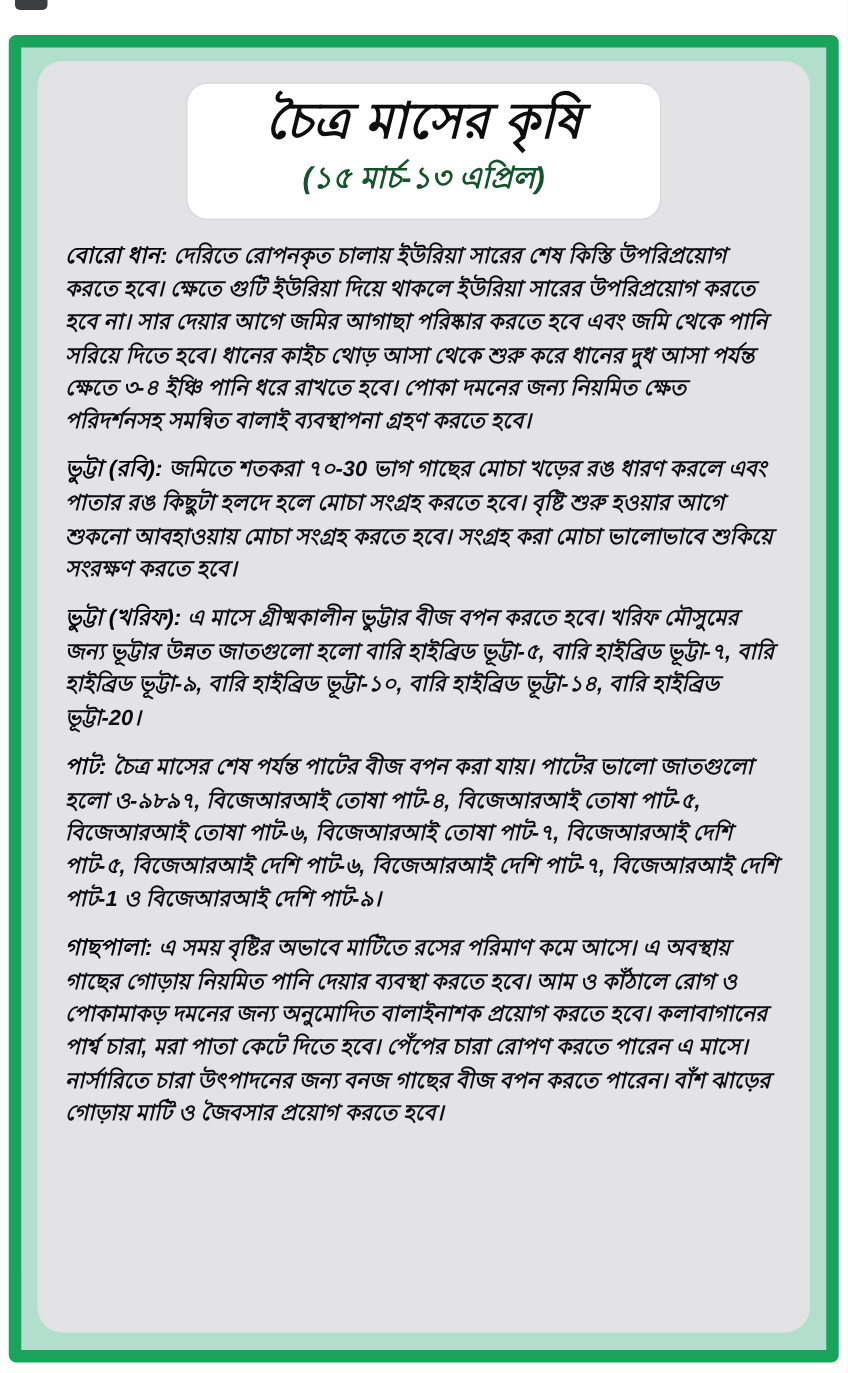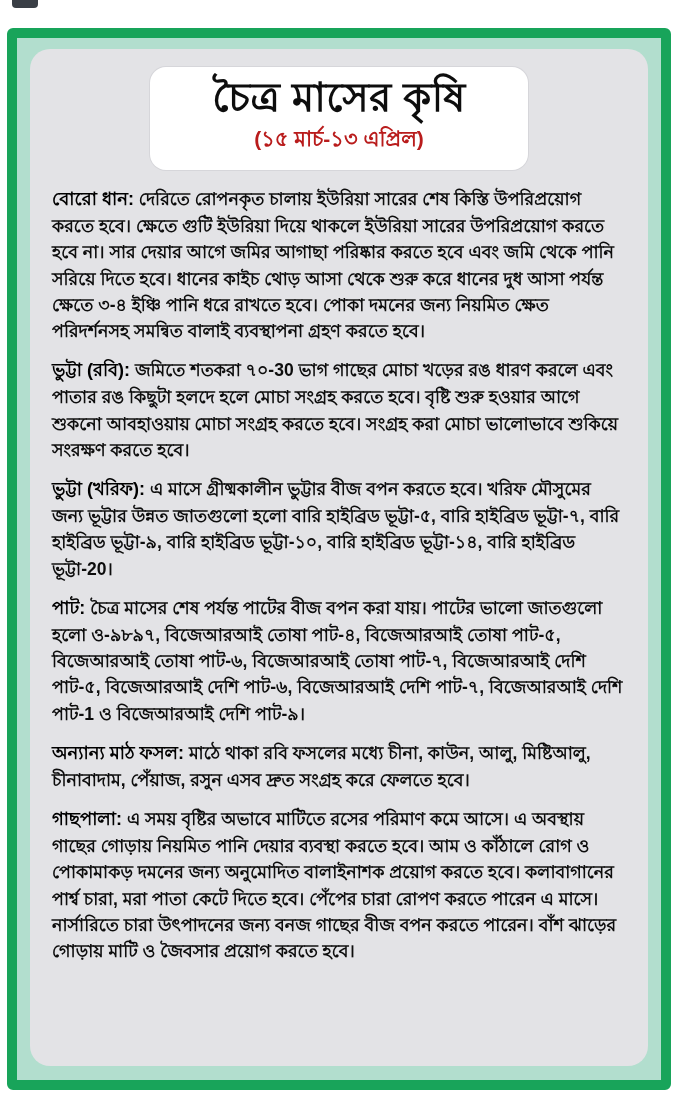--- a/index.html
+++ b/index.html
@@ -1,15 +1,15 @@
 <!DOCTYPE html>
 <html lang="bn"><head>
 <meta charset="utf-8">
 <style>
-  * { margin: 0; padding: 0; box-sizing: border-box; }
+  * { margin: 0; padding: 0; box-sizing: border-box; font-style: italic; }
   html, body {
     width: 678px; height: 1098px;
     background: #ffffff;
     font-family: "Liberation Sans", "DejaVu Sans", sans-serif;
     overflow: hidden;
   }
   .frame {
     margin: 28px 6px 6px 7px;
     width: 664px; height: 1062px;
     background: #b2dece;               
@@ -36,23 +36,23 @@
     box-shadow: 0 0 0 1px #d6d6da;
   }
   .title-main {
     font-size: 40px;
     font-weight: bold;
     color: #0d0d0d;
     line-height: 1.2;
     letter-spacing: 0.5px;
   }
   .title-sub {
-    font-size: 21px;
+    font-size: 24px;
     font-weight: bold;
-    color: #b91c1c;
+    color: #14532d;
     margin-top: 2px;
   }
   .sections { flex: 1 1 auto; }
   .section {
     font-size: 17.5px;
     line-height: 1.5;
     color: #0d0d0d;
     font-weight: 600;
     text-align: left;
     margin-bottom: 13px;
@@ -79,18 +79,17 @@
     <div class="title-box">
       <div class="title-main">চৈত্র মাসের কৃষি</div>
       <div class="title-sub">(১৫ মার্চ-১৩ এপ্রিল)</div>
     </div>
 
     <div class="sections">
       <p class="section"><span class="hd">বোরো ধান:</span> <span>দেরিতে রোপনকৃত চালায় ইউরিয়া সারের শেষ কিস্তি উপরিপ্রয়োগ করতে হবে। ক্ষেতে গুটি ইউরিয়া দিয়ে থাকলে ইউরিয়া সারের উপরিপ্রয়োগ করতে হবে না। সার দেয়ার আগে জমির আগাছা পরিষ্কার করতে হবে এবং জমি থেকে পানি সরিয়ে দিতে হবে। ধানের কাইচ থোড় আসা থেকে শুরু করে ধানের দুধ আসা পর্যন্ত ক্ষেতে ৩-৪ ইঞ্চি পানি ধরে রাখতে হবে। পোকা দমনের জন্য নিয়মিত ক্ষেত পরিদর্শনসহ সমন্বিত বালাই ব্যবস্থাপনা গ্রহণ করতে হবে।</span></p>
       <p class="section"><span class="hd">ভুট্টা (রবি):</span> <span>জমিতে শতকরা ৭০-30 ভাগ গাছের মোচা খড়ের রঙ ধারণ করলে এবং পাতার রঙ কিছুটা হলদে হলে মোচা সংগ্রহ করতে হবে। বৃষ্টি শুরু হওয়ার আগে শুকনো আবহাওয়ায় মোচা সংগ্রহ করতে হবে। সংগ্রহ করা মোচা ভালোভাবে শুকিয়ে সংরক্ষণ করতে হবে।</span></p>
       <p class="section"><span class="hd">ভুট্টা (খরিফ):</span> <span>এ মাসে গ্রীষ্মকালীন ভুট্টার বীজ বপন করতে হবে। খরিফ মৌসুমের জন্য ভূট্টার উন্নত জাতগুলো হলো বারি হাইব্রিড ভূট্টা-৫, বারি হাইব্রিড ভূট্টা-৭, বারি হাইব্রিড ভূট্টা-৯, বারি হাইব্রিড ভূট্টা-১০, বারি হাইব্রিড ভূট্টা-১৪, বারি হাইব্রিড ভূট্টা-20।</span></p>
       <p class="section"><span class="hd">পাট:</span> <span>চৈত্র মাসের শেষ পর্যন্ত পাটের বীজ বপন করা যায়। পাটের ভালো জাতগুলো হলো ও-৯৮৯৭, বিজেআরআই তোষা পাট-৪,  বিজেআরআই তোষা পাট-৫, বিজেআরআই তোষা পাট-৬, বিজেআরআই তোষা পাট-৭, বিজেআরআই দেশি পাট-৫, বিজেআরআই দেশি পাট-৬, বিজেআরআই দেশি পাট-৭, বিজেআরআই দেশি পাট-1 ও বিজেআরআই দেশি পাট-৯।</span></p>
-      <p class="section"><span class="hd">অন্যান্য মাঠ ফসল:</span> <span>মাঠে থাকা  রবি ফসলের মধ্যে চীনা, কাউন, আলু, মিষ্টিআলু, চীনাবাদাম, পেঁয়াজ, রসুন এসব দ্রুত সংগ্রহ করে ফেলতে হবে।</span></p>
       <p class="section"><span class="hd">গাছপালা:</span> <span>এ সময় বৃষ্টির অভাবে মাটিতে রসের পরিমাণ কমে আসে। এ অবস্থায় গাছের গোড়ায় নিয়মিত পানি দেয়ার ব্যবস্থা করতে হবে। আম ও কাঁঠালে রোগ ও পোকামাকড় দমনের জন্য অনুমোদিত বালাইনাশক প্রয়োগ করতে হবে। কলাবাগানের পার্শ্ব চারা, মরা পাতা কেটে দিতে হবে। পেঁপের চারা রোপণ করতে পারেন এ মাসে। নার্সারিতে চারা উৎপাদনের জন্য বনজ গাছের বীজ বপন করতে পারেন। বাঁশ ঝাড়ের গোড়ায় মাটি ও জৈবসার প্রয়োগ করতে হবে।</span></p>
     </div>
 
   </div>
 </div>
 
 </body></html>

